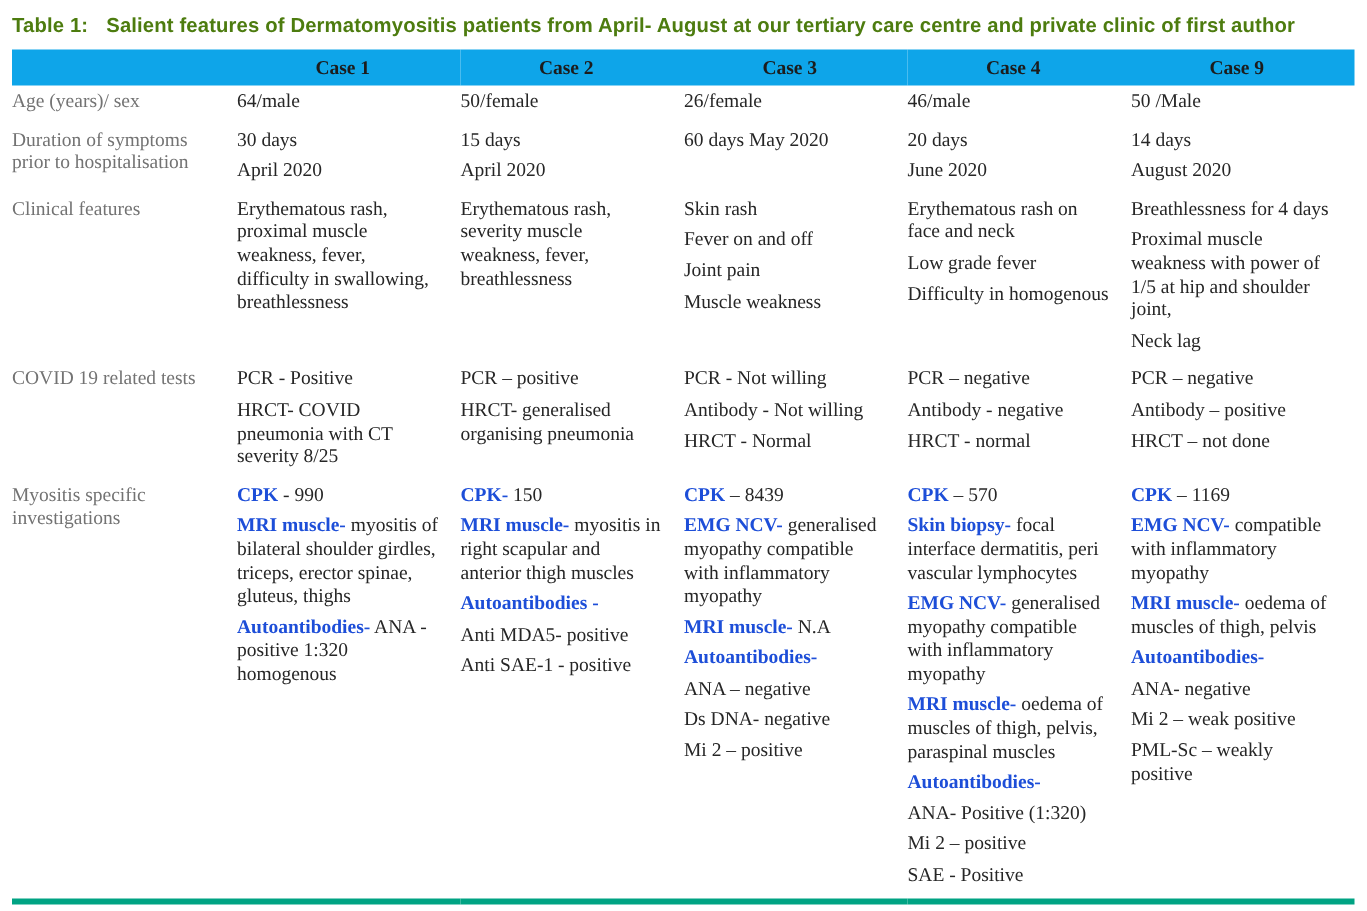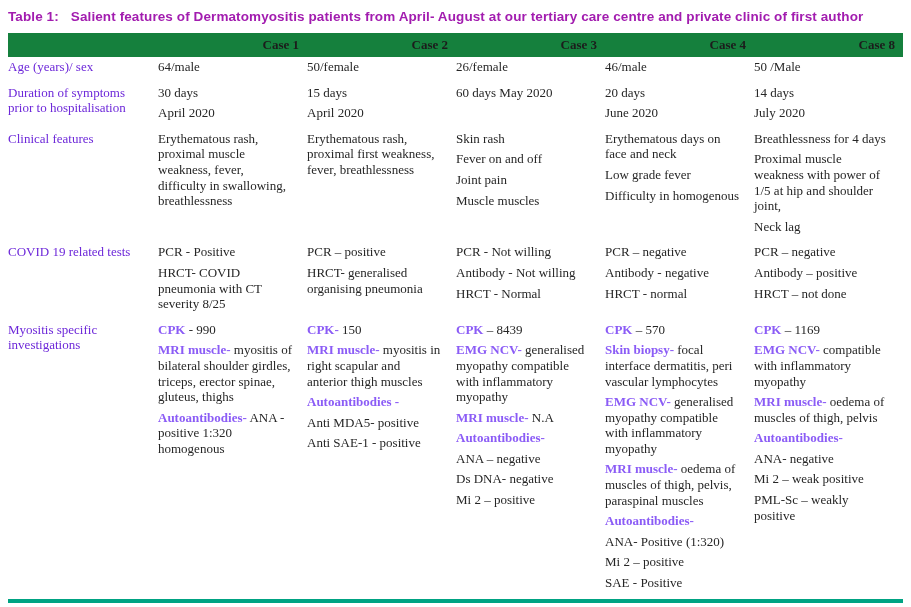--- a/index.html
+++ b/index.html
@@ -10,50 +10,50 @@
     padding: 6px 8px 0 8px;
     overflow: hidden;
     background: #ffffff;
     font-family: "Liberation Serif", serif;
     color: #262626;
   }
   .table-title {
     font-family: "Liberation Sans", sans-serif;
     font-weight: bold;
     font-size: 13.5px;
-    color: #a21caf;
+    color: #4d7c0f;
     margin: 3px 0 9px 0;
     letter-spacing: 0.1px;
   }
   .table-title .t-label { margin-right: 12px; }
   table.cases {
     border-collapse: collapse;
     table-layout: fixed;
     width: 895px;
     border-bottom: 4px solid #00a383;
   }
   col.label-col { width: 150px; }
   col.case-col { width: 149px; }
   thead th {
-    background: #15803d;
-    text-align: right;
+    background: #0ea5e9;
+    text-align: center;
     font-size: 13px;
     font-weight: bold;
     color: #1c1c1c;
     padding: 4px 8px 4px 0;
   }
   td {
     vertical-align: top;
     font-size: 13px;
     line-height: 1.2;
     padding: 2px 13px 3px 0;
   }
-  td.row-label { color: #6d28d9; }
+  td.row-label { color: #737373; }
   td p { margin: 0 0 5px 0; }
-  strong { font-weight: bold; color: #8b5cf6; }
+  strong { font-weight: bold; color: #1d4ed8; }
 </style>
 </head>
 <body>
 
 <div class="page">
   <div class="table-title">
     <span class="t-label">Table 1:</span><span>Salient features of Dermatomyositis patients from April- August at our tertiary care centre and private clinic of first author</span>
   </div>
 
   <table class="cases">
@@ -65,21 +65,21 @@
       <col class="case-col">
       <col class="case-col">
     </colgroup>
     <thead>
       <tr>
           <th></th>
           <th>Case 1</th>
           <th>Case 2</th>
           <th>Case 3</th>
           <th>Case 4</th>
-          <th>Case 8</th>
+          <th>Case 9</th>
         </tr>
     </thead>
     <tbody>
         <tr>
           <td class="row-label">Age (years)/ sex</td>
           <td>
             <p>64/male</p>
           </td>
           <td>
             <p>50/female</p>
@@ -106,39 +106,39 @@
           </td>
           <td>
             <p>60 days May 2020</p>
           </td>
           <td>
             <p>20 days</p>
             <p>June 2020</p>
           </td>
           <td>
             <p>14 days</p>
-            <p>July 2020</p>
+            <p>August 2020</p>
           </td>
         </tr>
         <tr>
           <td class="row-label">Clinical features</td>
           <td>
             <p>Erythematous rash, proximal muscle weakness, fever, difficulty in swallowing, breathlessness</p>
           </td>
           <td>
-            <p>Erythematous rash, proximal first weakness, fever, breathlessness</p>
+            <p>Erythematous rash, severity muscle weakness, fever, breathlessness</p>
           </td>
           <td>
             <p>Skin rash</p>
             <p>Fever on and off</p>
             <p>Joint pain</p>
-            <p>Muscle muscles</p>
-          </td>
-          <td>
-            <p>Erythematous days on face and neck</p>
+            <p>Muscle weakness</p>
+          </td>
+          <td>
+            <p>Erythematous rash on face and neck</p>
             <p>Low grade fever</p>
             <p>Difficulty in homogenous</p>
           </td>
           <td>
             <p>Breathlessness for 4 days</p>
             <p>Proximal muscle weakness with power of 1/5 at hip and shoulder joint,</p>
             <p>Neck lag</p>
           </td>
         </tr>
         <tr>

